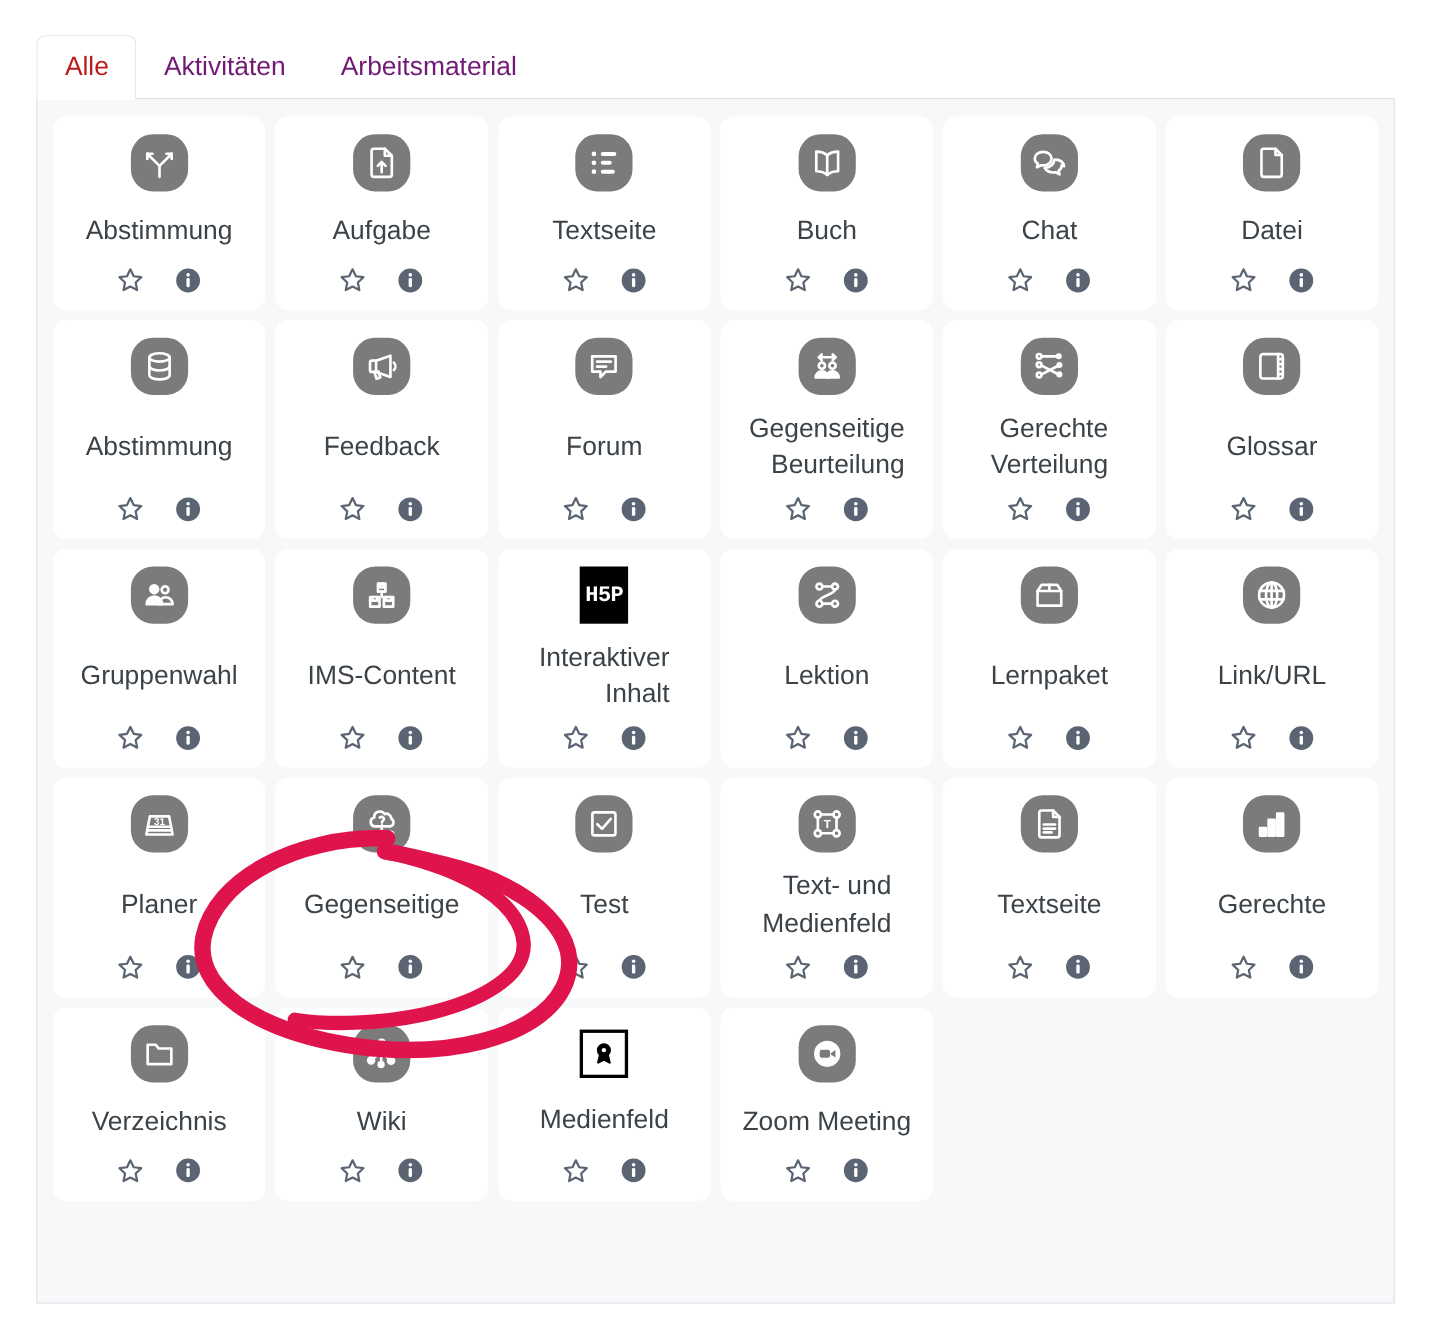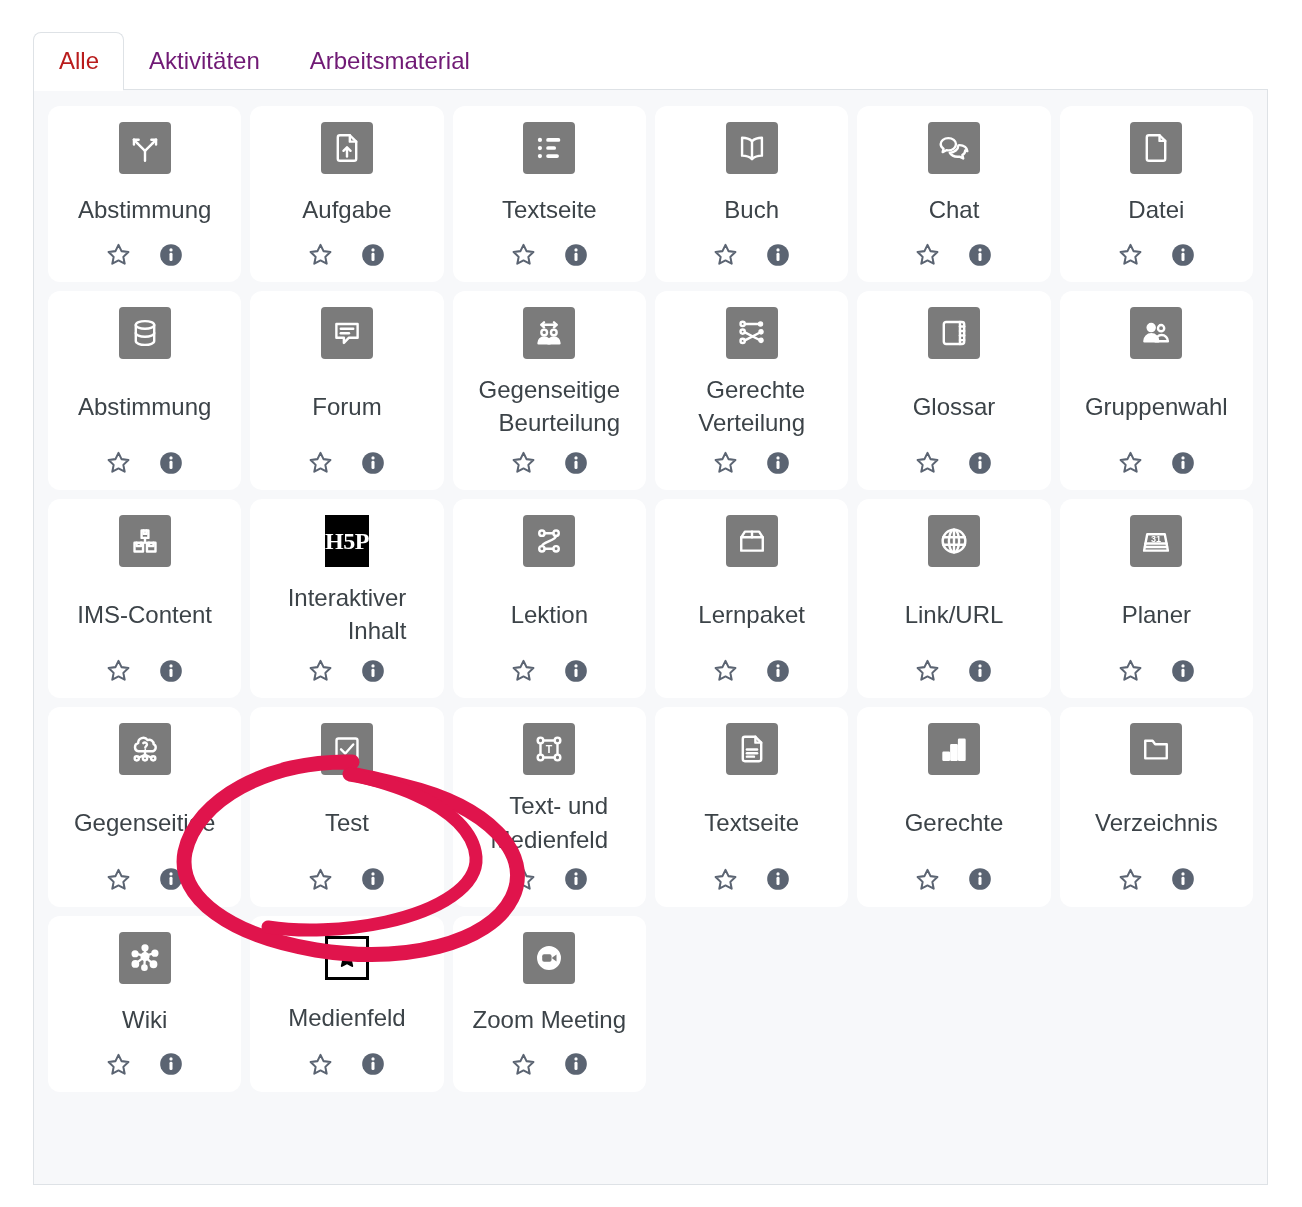--- a/index.html
+++ b/index.html
@@ -94,41 +94,41 @@
     align-items: center;
     padding: 16px 6px 14px 6px;
     box-sizing: border-box;
     cursor: pointer;
     min-height: 176px;
   }
 
   .icon-box {
     width: 52px;
     height: 52px;
-    border-radius: 4px;
+    border-radius: 20px;
     background: #7b7b7b;
     display: flex;
     align-items: center;
     justify-content: center;
     flex: none;
   }
   .icon-box svg { display: block; }
 
   .h5p-box {
     width: 44px;
     height: 52px;
     background: #000000;
     color: #ffffff;
     display: flex;
     align-items: center;
     justify-content: center;
-    font-size: 24px;
+    font-size: 20px;
     font-weight: bold;
     letter-spacing: -0.5px;
-    font-family: Liberation Serif, serif;
+    font-family: Liberation Mono, monospace;
   }
   .cert-box {
     width: 44px;
     height: 44px;
     margin-top: 4px;
     background: #ffffff;
     border: 3px solid #000000;
     display: flex;
     align-items: center;
     justify-content: center;
@@ -318,20 +318,41 @@
         </div>
         <div class="card">
           <div class="icon-box">
             <svg width="34" height="34" viewBox="0 0 24 24" fill="none" stroke="#ffffff" stroke-width="1.7" stroke-linecap="round" stroke-linejoin="round">
               <ellipse cx="12" cy="6.3" rx="6.5" ry="2.7"></ellipse>
               <path d="M5.5 6.3v11.4c0 1.5 2.9 2.7 6.5 2.7s6.5-1.2 6.5-2.7V6.3"></path>
               <path d="M5.5 12c0 1.5 2.9 2.7 6.5 2.7s6.5-1.2 6.5-2.7"></path>
             </svg>
           </div>
           <div class="card-label">Abstimmung</div>
+          <div class="card-actions">
+            <button class="star-btn"><svg width="27" height="27" viewBox="0 0 24 24" fill="none" stroke="#5b6472" stroke-width="1.8" stroke-linejoin="round">
+                <path d="m12 3.4 2.7 5.6 6.1.8-4.5 4.3 1.2 6.1L12 17.3l-5.5 2.9 1.2-6.1L3.2 9.8l6.1-.8z"></path>
+              </svg></button>
+            <button class="info-btn"><svg width="26" height="26" viewBox="0 0 24 24">
+                <circle cx="12" cy="12" r="10" fill="#5b6472"></circle>
+                <circle cx="12" cy="7.3" r="1.5" fill="#fff"></circle>
+                <rect x="10.6" y="10" width="2.8" height="7.6" rx="1.2" fill="#fff"></rect>
+              </svg></button>
+          </div>
+        </div>
+        <div class="card">
+          <div class="icon-box">
+            <svg width="34" height="34" viewBox="0 0 24 24" fill="none" stroke="#ffffff" stroke-width="1.7" stroke-linecap="round" stroke-linejoin="round">
+              <path d="M17.6 5.2v13.6L8.4 15.6V8.4z"></path>
+              <path d="M8.4 8.4H5.8A1.3 1.3 0 0 0 4.5 9.7v4.6a1.3 1.3 0 0 0 1.3 1.3h2.6"></path>
+              <path d="m7.3 15.6 1.4 4.4 2.4-.8-1.3-3.9"></path>
+              <path d="M19.8 9.6a3.4 3.4 0 0 1 0 4.8"></path>
+            </svg>
+          </div>
+          <div class="card-label">Feedback</div>
           <div class="card-actions">
             <button class="star-btn"><svg width="27" height="27" viewBox="0 0 24 24" fill="none" stroke="#5b6472" stroke-width="1.8" stroke-linejoin="round">
                 <path d="m12 3.4 2.7 5.6 6.1.8-4.5 4.3 1.2 6.1L12 17.3l-5.5 2.9 1.2-6.1L3.2 9.8l6.1-.8z"></path>
               </svg></button>
             <button class="info-btn"><svg width="26" height="26" viewBox="0 0 24 24">
                 <circle cx="12" cy="12" r="10" fill="#5b6472"></circle>
                 <circle cx="12" cy="7.3" r="1.5" fill="#fff"></circle>
                 <rect x="10.6" y="10" width="2.8" height="7.6" rx="1.2" fill="#fff"></rect>
               </svg></button>
           </div>

